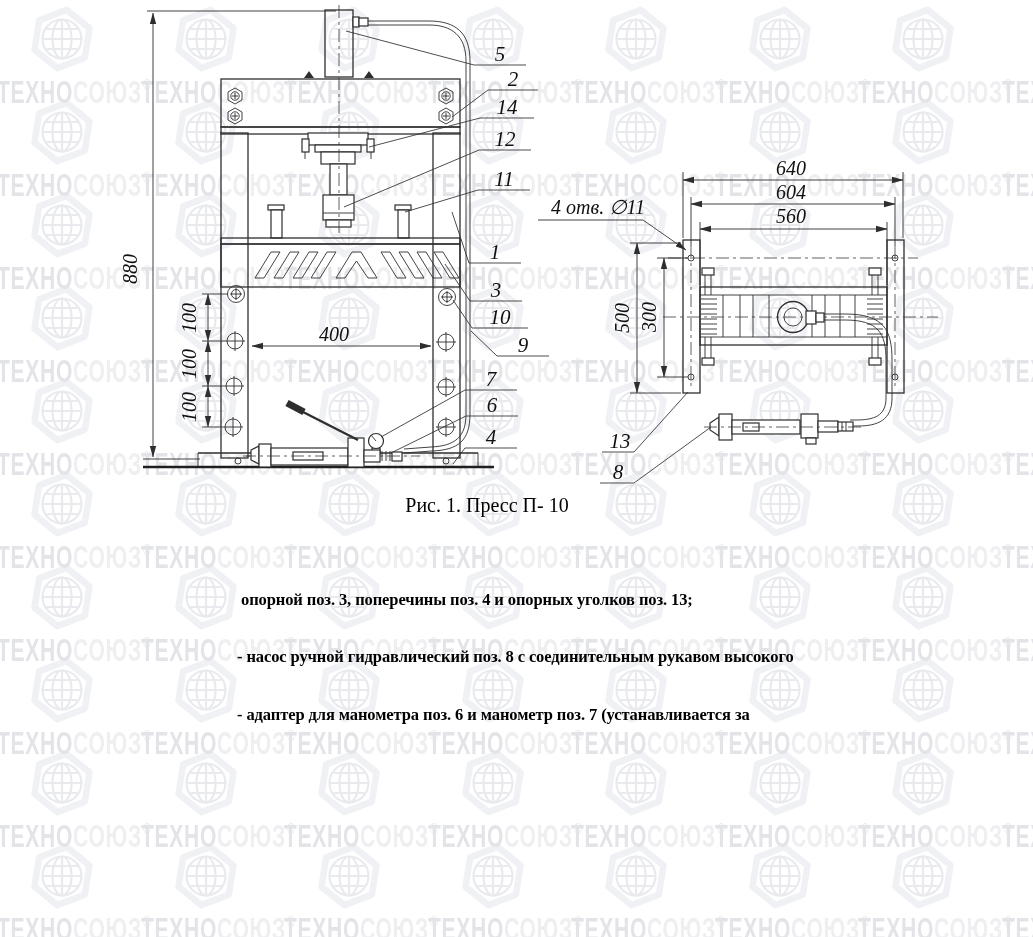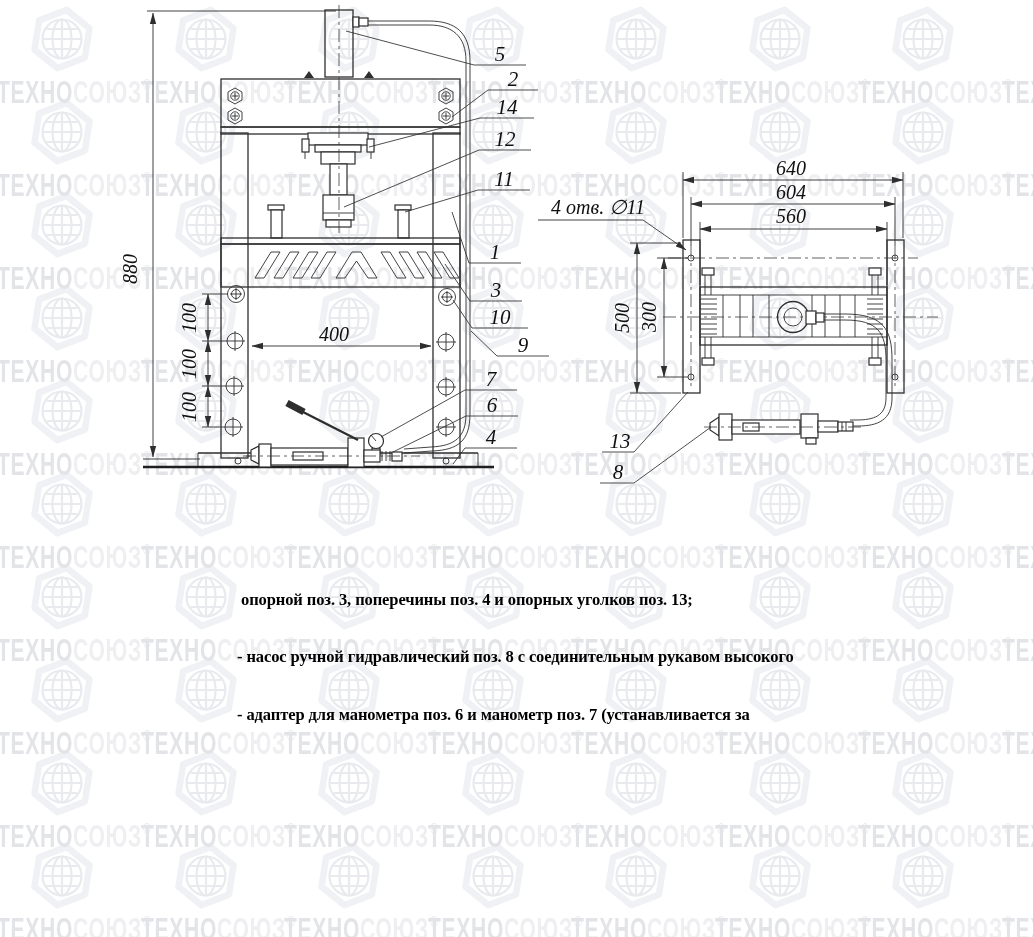--- a/index.html
+++ b/index.html
@@ -1244,20 +1244,21 @@
       <line class="thin" x1="538" y1="220" x2="643" y2="220"></line>
       <path class="ldr" d="M643,220 L686,250" marker-end="url(#ar)"></path>
 
       <path class="ldr" d="M688,392 L634,452 H602"></path>
       <text class="ctext" text-anchor="middle" x="620" y="448">13</text>
       <path class="ldr" d="M711,427 L634,483 H600"></path>
       <text class="ctext" text-anchor="middle" x="618" y="479">8</text>
     </g>
   </svg>
 
+  <div class="cap">Рис. 1. Пресс П- 10</div>
 
   <div class="desc">
     <div> опорной поз. 3, поперечины поз. 4 и опорных уголков поз. 13;</div>
     <div>- насос ручной гидравлический поз. 8 с соединительным рукавом высокого</div>
     <div>- адаптер для манометра поз. 6 и манометр поз. 7 (устанавливается за</div>
     
     
     
     
     

